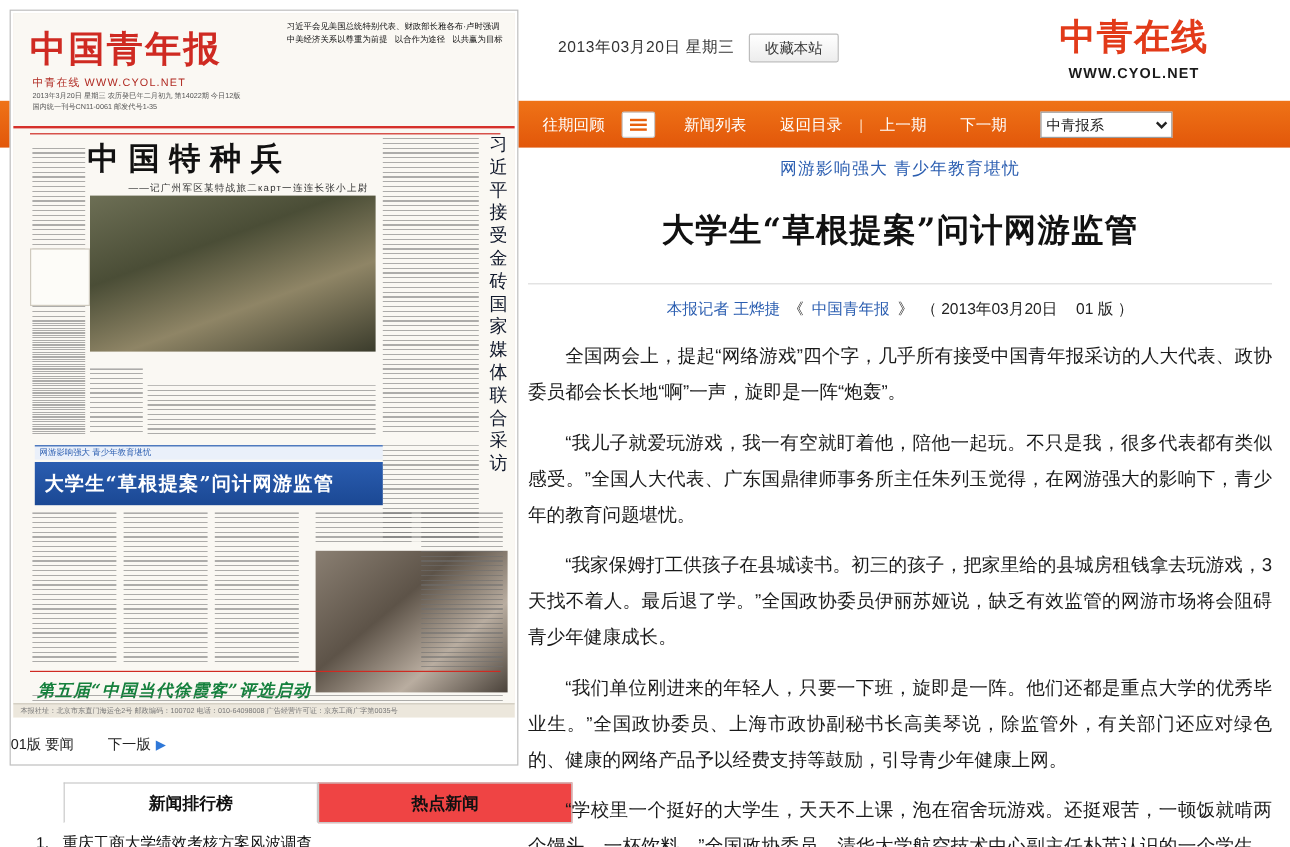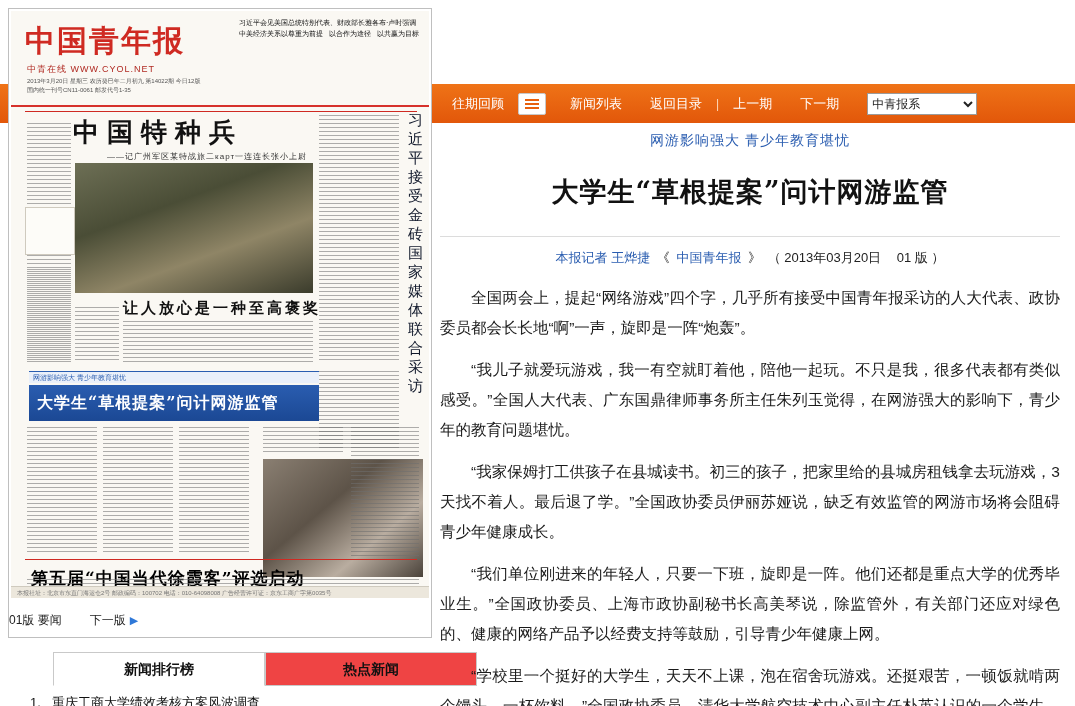--- a/index.html
+++ b/index.html
@@ -299,25 +299,26 @@
     font-weight: normal;
     color: #0f172a;
     line-height: 19px;
     letter-spacing: 0;
     text-align: right;
   }
   .np-bottomtitle {
     position: absolute;
     left: 20px; top: 556px;
     font-family: "DejaVu Serif", serif;
-    font-size: 17px;
-    font-weight: bold;
-    color: #000000;
-    letter-spacing: 1px;
-    white-space: nowrap;
+    font-size: 14px;
+    font-weight: bold;
+    color: #15803d;
+    letter-spacing: 1px;
+    white-space: nowrap;
+    font-style: italic;
   }
   .np-redline {
     position: absolute;
     left: 14px;
     width: 392px;
     height: 1px;
     background: #cf2a22;
   }
   .col-txt {
     position: absolute;
@@ -437,20 +438,28 @@
   .art-body p {
     margin: 0 0 12px 0;
     text-indent: 2em;
   }
 </style>
 </head>
 <body>
 
 <div class="page">
 
+  <div class="topbar">
+    <div class="top-date">2013年03月20日  星期三</div>
+    <div class="fav-btn">收藏本站</div>
+    <div class="logo-right">
+      <div class="cn">中青在线</div>
+      <div class="en">WWW.CYOL.NET</div>
+    </div>
+  </div>
 
   <div class="navbar">
     <div class="nav-inner">
       <div class="nav-link">往期回顾</div>
       <div class="nav-icon-btn">
           <i></i>
           <i></i>
           <i></i>
         </div>
       <div class="nav-link">新闻列表</div>
@@ -478,21 +487,20 @@
             <span>以合作为途径</span>
             <span>以共赢为目标</span>
           </div>
         </div>
 
         <div class="np-redline" style="top:100px"></div>
 
         <div class="np-title">中国特种兵</div>
         <div class="np-subtitle">——记广州军区某特战旅二карт一连连长张小上尉</div>
         <div class="np-photo"></div>
-        <div class="np-quote">让人放心是一种至高褒奖</div>
         <div class="np-rightcol">习近平接受金砖国家媒体联合采访</div>
 
         <div class="np-bluebar">网游影响强大  青少年教育堪忧</div>
         <div class="np-banner">
           <div class="t">大学生“草根提案”问计网游监管</div>
         </div>
         <div class="np-photo2"></div>
         <div class="np-bottomtitle">第五届“中国当代徐霞客”评选启动</div>
         <div class="np-redline" style="top:548px"></div>
 

